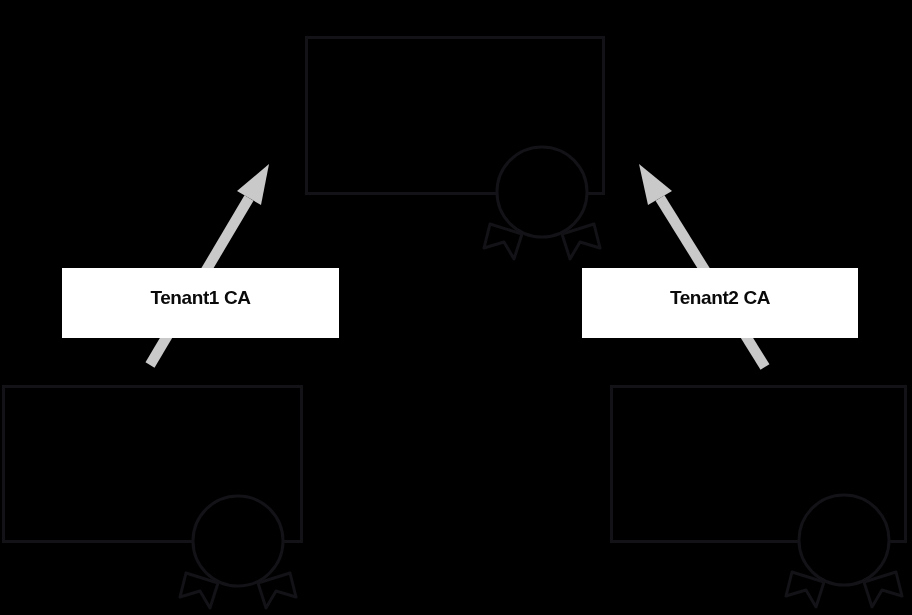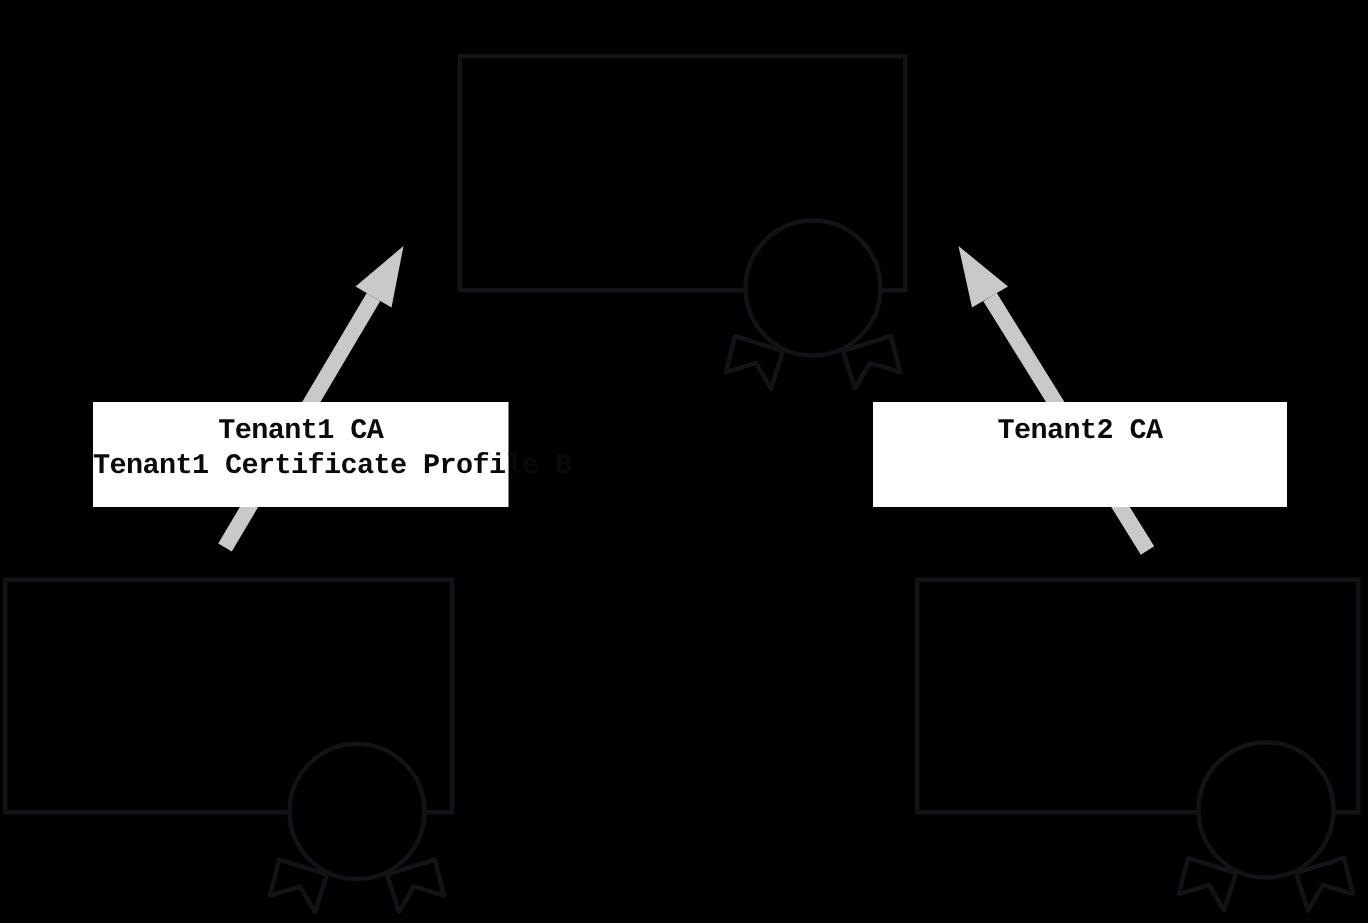--- a/index.html
+++ b/index.html
@@ -38,23 +38,22 @@
   .label{
     position:absolute;
     background:var(--label-bg,#ffffff);
     color:var(--label-text,#0a0a0a);
     font-weight:bold;
     font-size:19px;
     line-height:23px;
     letter-spacing:-0.4px;
     text-align:center;
     white-space:nowrap;
-    padding-top:8px;
+    padding-top:18px;
     box-sizing:border-box;
-    font-family:Liberation Mono, monospace;
   }
   .label-t1{left:62px;top:268px;width:277px;height:70px;}
   .label-t2{left:582px;top:268px;width:276px;height:70px;}
 </style>
 </head>
 <body>
 
 <div class="canvas">
 
   <svg width="0" height="0" style="position:absolute" aria-hidden="true">
@@ -85,19 +84,18 @@
   </svg>
   <svg class="rosette rosette-t1" viewBox="0 0 120 124">
     <use href="#rosette"></use>
   </svg>
   <svg class="rosette rosette-t2" viewBox="0 0 120 124">
     <use href="#rosette"></use>
   </svg>
 
   <div class="label label-t1">
     <div>Tenant1 CA</div>
-    <div>Tenant1 Certificate Profile B</div>
   </div>
   <div class="label label-t2">
     <div>Tenant2 CA</div>
   </div>
 
 </div>
 
 </body></html>

